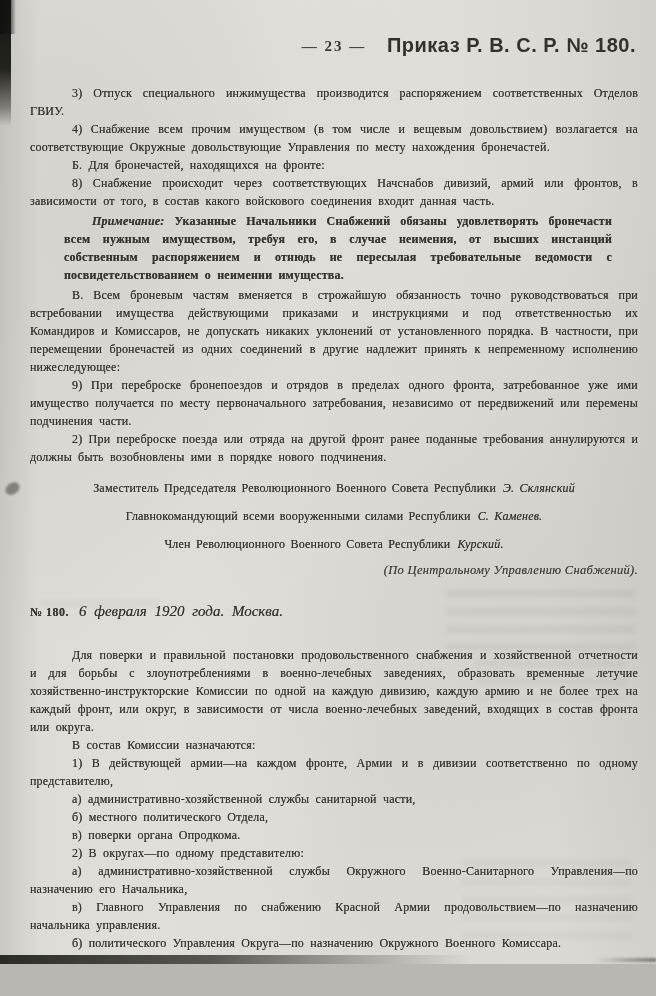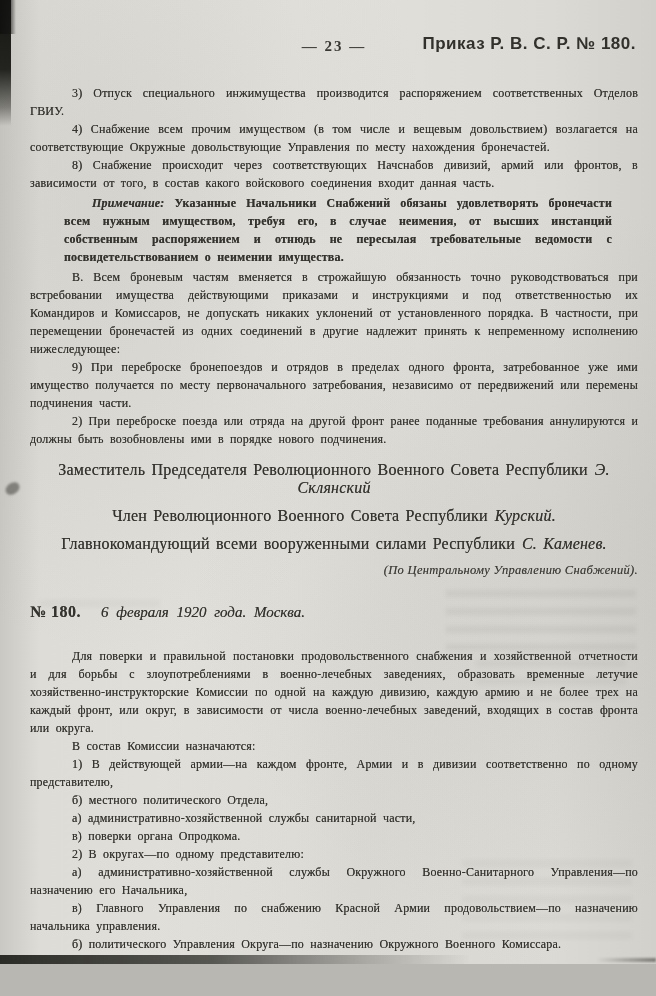--- a/index.html
+++ b/index.html
@@ -24,53 +24,53 @@
   }
   
   .page-header{position:relative;height:22px;margin-bottom:24px;}
   .page-number{
     position:absolute;left:0;right:0;text-align:center;
     font-size:15px;font-weight:bold;letter-spacing:2px;color:#3a3833;
   }
   .order-ref{
     position:absolute;right:2px;top:-4px;
     font-family:"Liberation Sans", sans-serif;
-    font-size:17px;font-weight:bold;letter-spacing:0.5px;color:#33312c;
+    font-size:20px;font-weight:bold;letter-spacing:0.5px;color:#33312c;
   }
   
   .body-p{
     margin:0;font-size:12px;line-height:18px;
     text-align:justify;word-spacing:3px;letter-spacing:0.2px;
     text-shadow:0 0 0.5px rgba(53,51,46,0.75);
   }
   .body-p.indent{text-indent:42px;}
   .note-block{
     margin:2px 26px 2px 34px;text-indent:28px;font-weight:bold;
   }
   .note-label{font-style:italic;}
   
   .sig-block{margin-top:13px;}
   .sig-line{
-    text-align:center;font-size:16px;line-height:18px;margin-bottom:10px;
+    text-align:center;font-size:12px;line-height:18px;margin-bottom:10px;
     word-spacing:2px;letter-spacing:0.2px;
     text-shadow:0 0 0.5px rgba(53,51,46,0.75);
   }
   .sig-name{font-style:italic;margin-left:7px;}
   .dept-note{
     text-align:right;font-size:12.5px;font-style:italic;
     margin-top:6px;color:#3d3b36;letter-spacing:0.3px;
     text-shadow:0 0 0.4px rgba(60,58,52,0.6);
   }
   
   .order-heading{
     margin-top:25px;font-size:15px;
     text-shadow:0 0 0.5px rgba(53,51,46,0.75);
   }
-  .order-num{font-weight:bold;font-size:16px;letter-spacing:0.5px;}
-  .order-date{font-style:italic;margin-left:20px;word-spacing:4px;}
+  .order-num{font-weight:bold;font-size:12px;letter-spacing:0.5px;}
+  .order-date{font-style:italic;margin-left:10px;word-spacing:4px;}
   .order-body{margin-top:26px;}
   
   .artifact{position:absolute;pointer-events:none;}
   .edge-top-left{
     left:0;top:0;width:11px;height:126px;
     background:linear-gradient(180deg,#151513 0,#23231f 55%,rgba(35,35,31,0.45) 85%,transparent 100%);
   }
   .edge-top-left2{
     left:0;top:0;width:16px;height:34px;
     background:linear-gradient(90deg,#111110 0,rgba(20,20,18,0.5) 70%,transparent 100%);
@@ -106,49 +106,50 @@
   <div class="content">
 
     <header class="page-header">
       <div class="page-number">— 23 —</div>
       <div class="order-ref">Приказ Р. В. С. Р. № 180.</div>
     </header>
 
     <section>
       <p class="body-p indent">3) Отпуск специального инжимущества производится распоряжением соответственных Отделов ГВИУ.</p>
       <p class="body-p indent">4) Снабжение всем прочим имуществом (в том числе и вещевым довольствием) возлагается на соответствующие Окружные довольствующие Управления по месту нахождения бронечастей.</p>
+      <p class="body-p indent">Б. Для бронечастей, находящихся на фронте:</p>
       <p class="body-p indent">8) Снабжение происходит через соответствующих Начснабов дивизий, армий или фронтов, в зависимости от того, в состав какого войскового соединения входит данная часть.</p>
 
       <p class="body-p note-block"><span class="note-label">Примечание:</span>
         <span>Указанные Начальники Снабжений обязаны удовлетворять бронечасти всем нужным имуществом, требуя его, в случае неимения, от высших инстанций собственным распоряжением и отнюдь не пересылая требовательные ведомости с посвидетельствованием о неимении имущества.</span></p>
 
       <p class="body-p indent">В. Всем броневым частям вменяется в строжайшую обязанность точно руководствоваться при встребовании имущества действующими приказами и инструкциями и под ответственностью их Командиров и Комиссаров, не допускать никаких уклонений от установленного порядка. В частности, при перемещении бронечастей из одних соединений в другие надлежит принять к непременному исполнению нижеследующее:</p>
       <p class="body-p indent">9) При переброске бронепоездов и отрядов в пределах одного фронта, затребованное уже ими имущество получается по месту первоначального затребования, независимо от передвижений или перемены подчинения части.</p>
       <p class="body-p indent">2) При переброске поезда или отряда на другой фронт ранее поданные требования аннулируются и должны быть возобновлены ими в порядке нового подчинения.</p>
 
       <div class="sig-block">
         <div class="sig-line"><span>Заместитель Председателя Революционного Военного Совета Республики</span><span class="sig-name">Э. Склянский</span></div>
+        <div class="sig-line"><span>Главнокомандующий всеми вооруженными силами Республики</span><span class="sig-name">С. Каменев.</span></div>
         <div class="sig-line"><span>Член Революционного Военного Совета Республики</span><span class="sig-name">Курский.</span></div>
-        <div class="sig-line"><span>Главнокомандующий всеми вооруженными силами Республики</span><span class="sig-name">С. Каменев.</span></div>
       </div>
 
       <div class="dept-note">(По Центральному Управлению Снабжений).</div>
     </section>
 
     <section>
       <div class="order-heading">
         <span class="order-num">№ 180.</span><span class="order-date">6 февраля 1920 года. Москва.</span>
       </div>
 
       <div class="order-body">
         <p class="body-p indent">Для поверки и правильной постановки продовольственного снабжения и хозяйственной отчетности и для борьбы с злоупотреблениями в военно-лечебных заведениях, образовать временные летучие хозяйственно-инструкторские Комиссии по одной на каждую дивизию, каждую армию и не более трех на каждый фронт, или округ, в зависимости от числа военно-лечебных заведений, входящих в состав фронта или округа.</p>
         <p class="body-p indent">В состав Комиссии назначаются:</p>
         <p class="body-p indent">1) В действующей армии—на каждом фронте, Армии и в дивизии соответственно по одному представителю,</p>
+        <p class="body-p indent">а) административно-хозяйственной службы санитарной части,</p>
         <p class="body-p indent">б) местного политического Отдела,</p>
-        <p class="body-p indent">а) административно-хозяйственной службы санитарной части,</p>
         <p class="body-p indent">в) поверки органа Опродкома.</p>
         <p class="body-p indent">2) В округах—по одному представителю:</p>
         <p class="body-p indent">а) административно-хозяйственной службы Окружного Военно-Санитарного Управления—по назначению его Начальника,</p>
         <p class="body-p indent">в) Главного Управления по снабжению Красной Армии продовольствием—по назначению начальника управления.</p>
         <p class="body-p indent">б) политического Управления Округа—по назначению Окружного Военного Комиссара.</p>
       </div>
     </section>
 
   </div>
 

